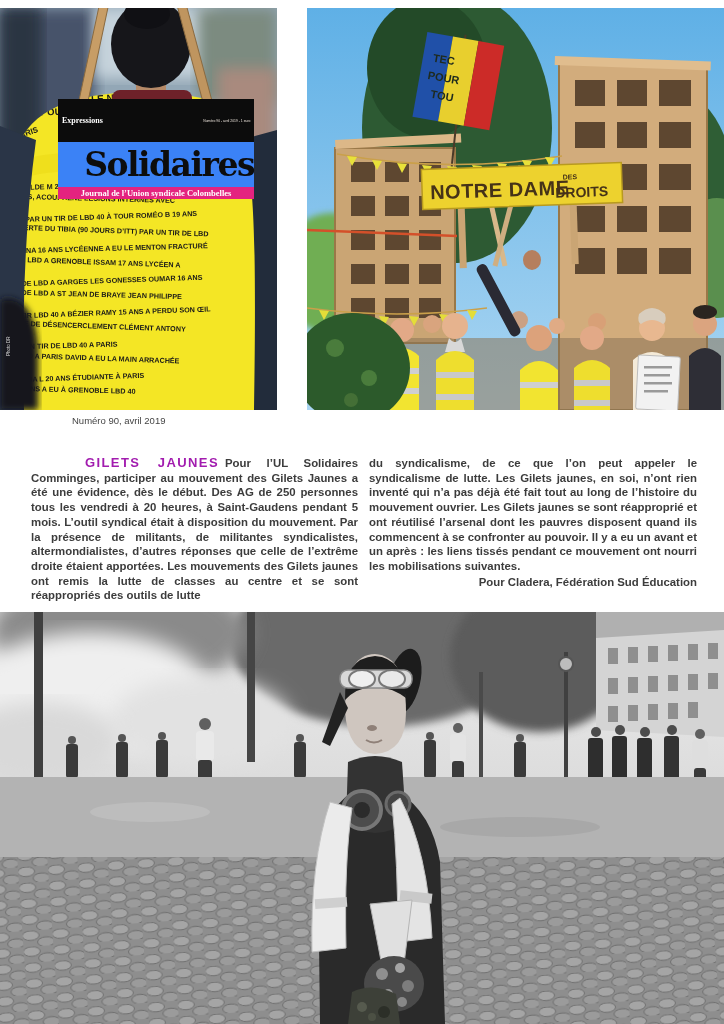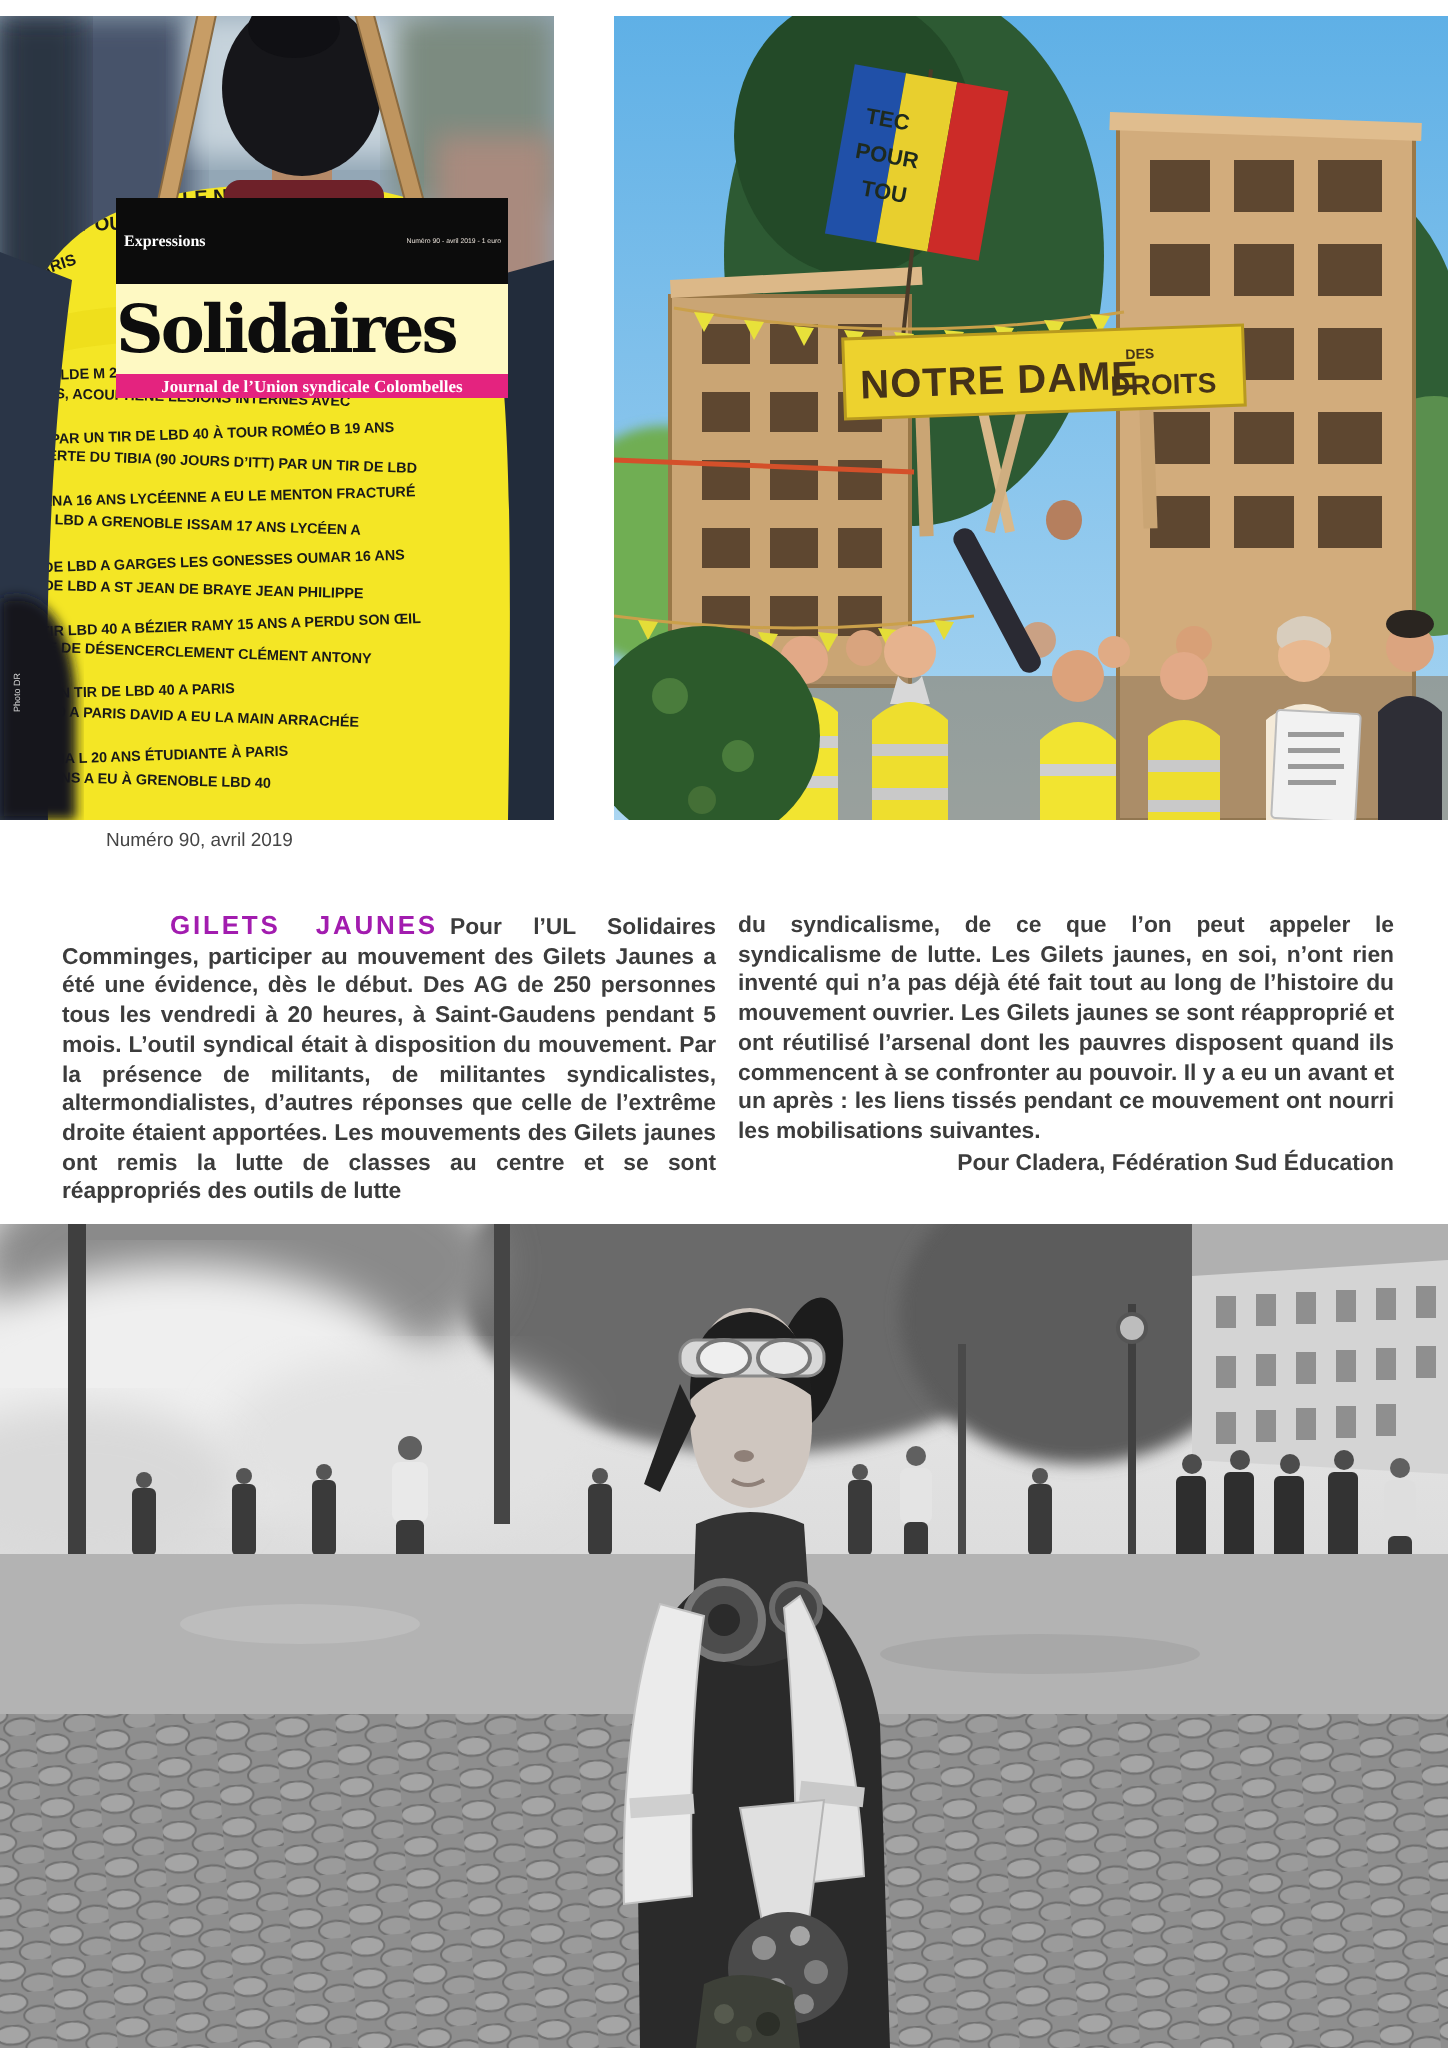--- a/index.html
+++ b/index.html
@@ -10,27 +10,27 @@
   #photo-right{left:307px;top:8px;width:417px;height:402px;}
   #photo-bottom{left:0;top:612px;width:724px;height:412px;}
   svg{display:block;}
 
   
   .masthead{position:absolute;left:58px;top:91px;width:196px;z-index:5;}
   .mh-top{background:#0c0c0c;color:#fff;height:11px;display:flex;justify-content:space-between;
           align-items:center;padding:16px 4px;}
   .mh-kicker{font-family:"Liberation Serif",serif;font-weight:bold;font-size:8px;}
   .mh-issue{font-size:5px;transform:scale(.68);transform-origin:right center;color:#e8e0d8;white-space:nowrap;}
-  .mh-title{background:#fef9c3;color:#0d0d0d;font-family:"DejaVu Serif",serif;font-weight:bold;
-            font-size:33px;letter-spacing:-1.5px;text-align:left;height:45px;line-height:45px;}
+  .mh-title{background:#3b82f6;color:#0d0d0d;font-family:"DejaVu Serif",serif;font-weight:bold;
+            font-size:33px;letter-spacing:-1.5px;text-align:right;height:45px;line-height:45px;}
   .mh-sub{background:#e4237f;color:#fff;font-family:"Liberation Serif",serif;font-weight:bold;
           font-size:8.5px;text-align:center;height:12px;line-height:12px;}
 
   .caption{position:absolute;font-size:9.5px;color:#454545;line-height:11px;}
-  #caption-left{left:13px;top:415px;padding-left:40px;}
+  #caption-left{left:32px;top:415px;padding-left:40px;}
   #caption-right{left:323px;top:415px;}
   #caption-bottom{left:31px;top:595px;}
 
   .article{position:absolute;left:31px;top:456px;width:666px;display:flex;gap:11px;}
   .article p{margin:0;font-size:11.4px;line-height:14.7px;font-weight:bold;color:#3c3c3c;
              text-align:justify;}
   .col1{width:327px;text-indent:12px;}
   .col2{width:328px;}
   .kicker{color:#a21caf;font-size:13px;letter-spacing:1.4px;margin-right:6px;margin-left:42px;}
   .byline{display:block;text-align:right;text-indent:0;margin-top:1px;}

